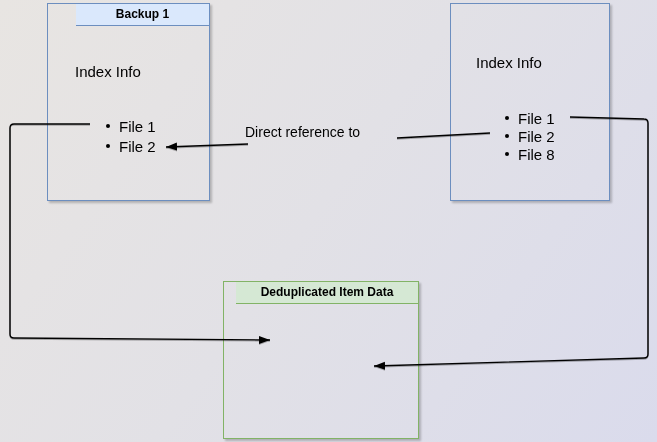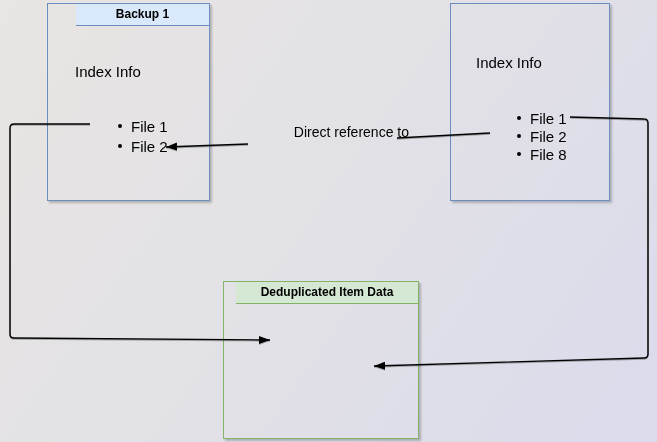--- a/index.html
+++ b/index.html
@@ -27,38 +27,38 @@
   .box-header {
     box-sizing:border-box;
     height:22px; line-height:20px;
     text-align:center;
     font-size:12px; font-weight:bold;
     background:#dae8fc;
     border-bottom:1.5px solid #6c8ebf;
   }
   .box.green .box-header { background:#d5e8d4; border-bottom-color:#82b366; }
   .section-label { position:absolute; font-size:15px; white-space:nowrap; }
-  .list { position:absolute; left:16px; right:0;text-align:center; }
+  .list { position:absolute; left:4px; right:0;text-align:center; }
   .list-item { display:flex; align-items:center; font-size:15px; white-space:nowrap; }
   .dot { width:4px; height:4px; border-radius:50%; background:#000; margin-right:9px; flex:none; }
   #backup1 { left:47px; top:3px; width:163px; height:198px;padding-left:28px; }
   #backup2 { left:450px; top:3px; width:160px; height:198px; }
   #dedup   { left:223px; top:281px; width:196px; height:158px; }
   #backup1 .section-label { left:27px; top:59px; }
   #backup1 .list { top:112px; }
   #backup1 .list-item { height:20px; padding-left:54px; }
   #backup2 .section-label { left:25px; top:50px; }
   #backup2 .list { top:105px; }
   #backup2 .list-item { height:18px; padding-left:50px; }
   #dedup .list { top:54px; }
   #dedup .list-item { height:20px; padding-left:56px; }
   .annotation {
     position:absolute; left:245px; top:125px; width:164px;
     z-index:6;
-    text-align:right; font-size:14px; line-height:15px;
+    text-align:left; font-size:14px; line-height:15px;
     white-space:nowrap;
   }
 </style>
 </head>
 <body>
 
 <div class="canvas">
 
   <svg class="connectors" viewBox="0 0 657 442" xmlns="http://www.w3.org/2000/svg">
     <defs>

